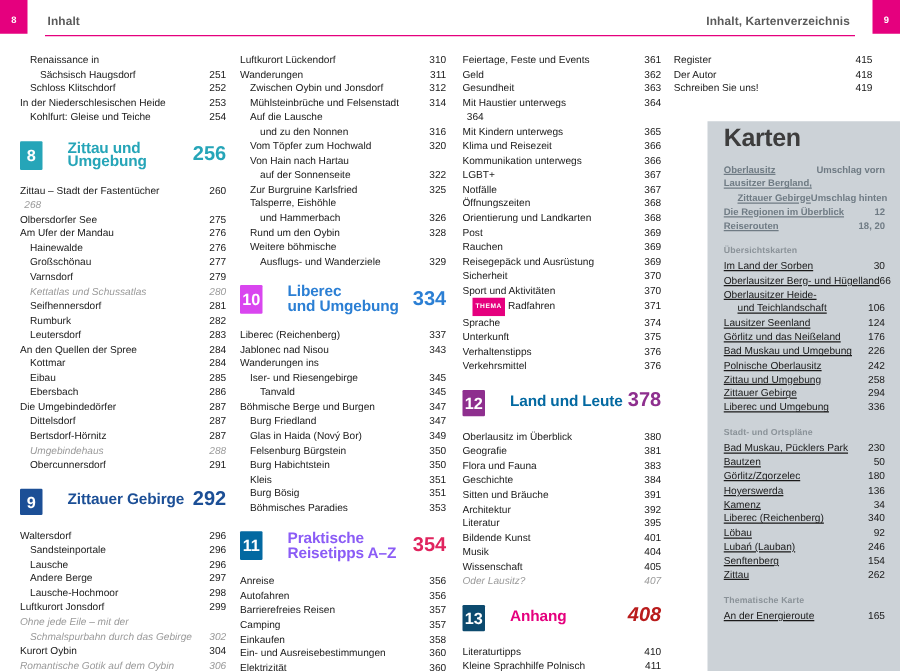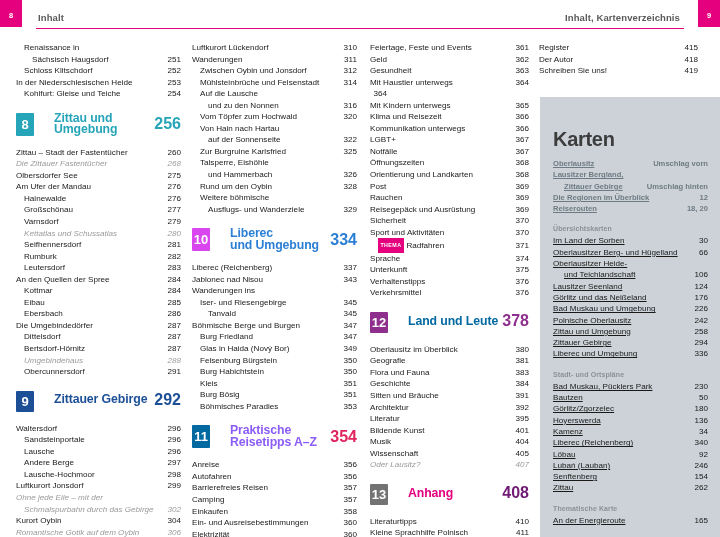--- a/index.html
+++ b/index.html
@@ -56,22 +56,22 @@
   .chap-page{font-weight:bold;font-size:16px;padding-left:4px;}
   .chap.two-line .chap-num{height:23px;}
   .chap.one-line .chap-body{align-items:center;}
   .chap.one-line .chap-title{padding-top:1px;}
 
   
   .thema{display:inline-block;background:#e5007e;color:#fff;font-size:5.3px;font-weight:bold;
          letter-spacing:.45px;padding:1.6px 2.4px 1.2px 2.4px;vertical-align:1.4px;margin-right:2.5px;}
 
   
-  .karten{position:absolute;right:0;top:97px;width:180px;height:440px;background:#ccd2d7;
-          box-sizing:border-box;padding:32px 12px 0 13px;}
+  .karten{position:absolute;right:0;top:97px;width:154px;height:440px;background:#ccd2d7;
+          box-sizing:border-box;padding:4px 12px 0 13px;}
   .karten h2{margin:0 0 9px 0;font-size:20px;font-weight:bold;color:#3d3d3d;letter-spacing:-.3px;line-height:20px;}
   .k-sub{font-size:7px;font-weight:bold;color:#8a9298;margin:11px 0 3px 0;letter-spacing:.1px;}
   .k-row{display:flex;align-items:baseline;font-size:8.1px;line-height:11.3px;white-space:nowrap;color:#1a1a1a;}
   .k-row .t{flex:1 1 auto;text-decoration:underline;}
   .k-row .p{flex:0 0 auto;text-align:right;}
   .k-row.bold .t,.k-row.bold .p{font-weight:bold;color:#6f7b84;font-size:7.6px;}
   .k-row.ind .t{padding-left:11px;}
   .k-row.cont .p{visibility:hidden;}
 </style>
 </head>
@@ -122,21 +122,20 @@
             <div class="chap-page" style="color: rgb(38, 165, 184);">256</div>
           </div>
         </div>
 
         <div>
             <div class="row lvl1">
               <div class="t">Zittau – Stadt der Fastentücher</div>
               <div class="p">260</div>
             </div>
             <div class="row lvl1 italic">
-              <div class="t">Die Zittauer Fastentücher</div>
               <div class="p">268</div>
             </div>
             <div class="row lvl1">
               <div class="t">Olbersdorfer See</div>
               <div class="p">275</div>
             </div>
             <div class="row lvl1">
               <div class="t">Am Ufer der Mandau</div>
               <div class="p">276</div>
             </div>
@@ -586,26 +585,26 @@
               <div class="t">Wissenschaft</div>
               <div class="p">405</div>
             </div>
             <div class="row lvl1 italic">
               <div class="t">Oder Lausitz?</div>
               <div class="p">407</div>
             </div>
           </div>
 
         <div class="chap one-line">
-          <div class="chap-num" style="background: #737373;">13</div>
+          <div class="chap-num" style="background: #0c4a6e;">13</div>
           <div class="chap-body">
             <div class="chap-title" style="color: rgb(229, 0, 126);">
               <span class="l1">Anhang</span>
             </div>
-            <div class="chap-page" style="color: #701a75;">408</div>
+            <div class="chap-page" style="color: #b91c1c; font-style: italic;">408</div>
           </div>
         </div>
 
         <div>
             <div class="row lvl1">
               <div class="t">Literaturtipps</div>
               <div class="p">410</div>
             </div>
             <div class="row lvl1">
               <div class="t">Kleine Sprachhilfe Polnisch</div>

